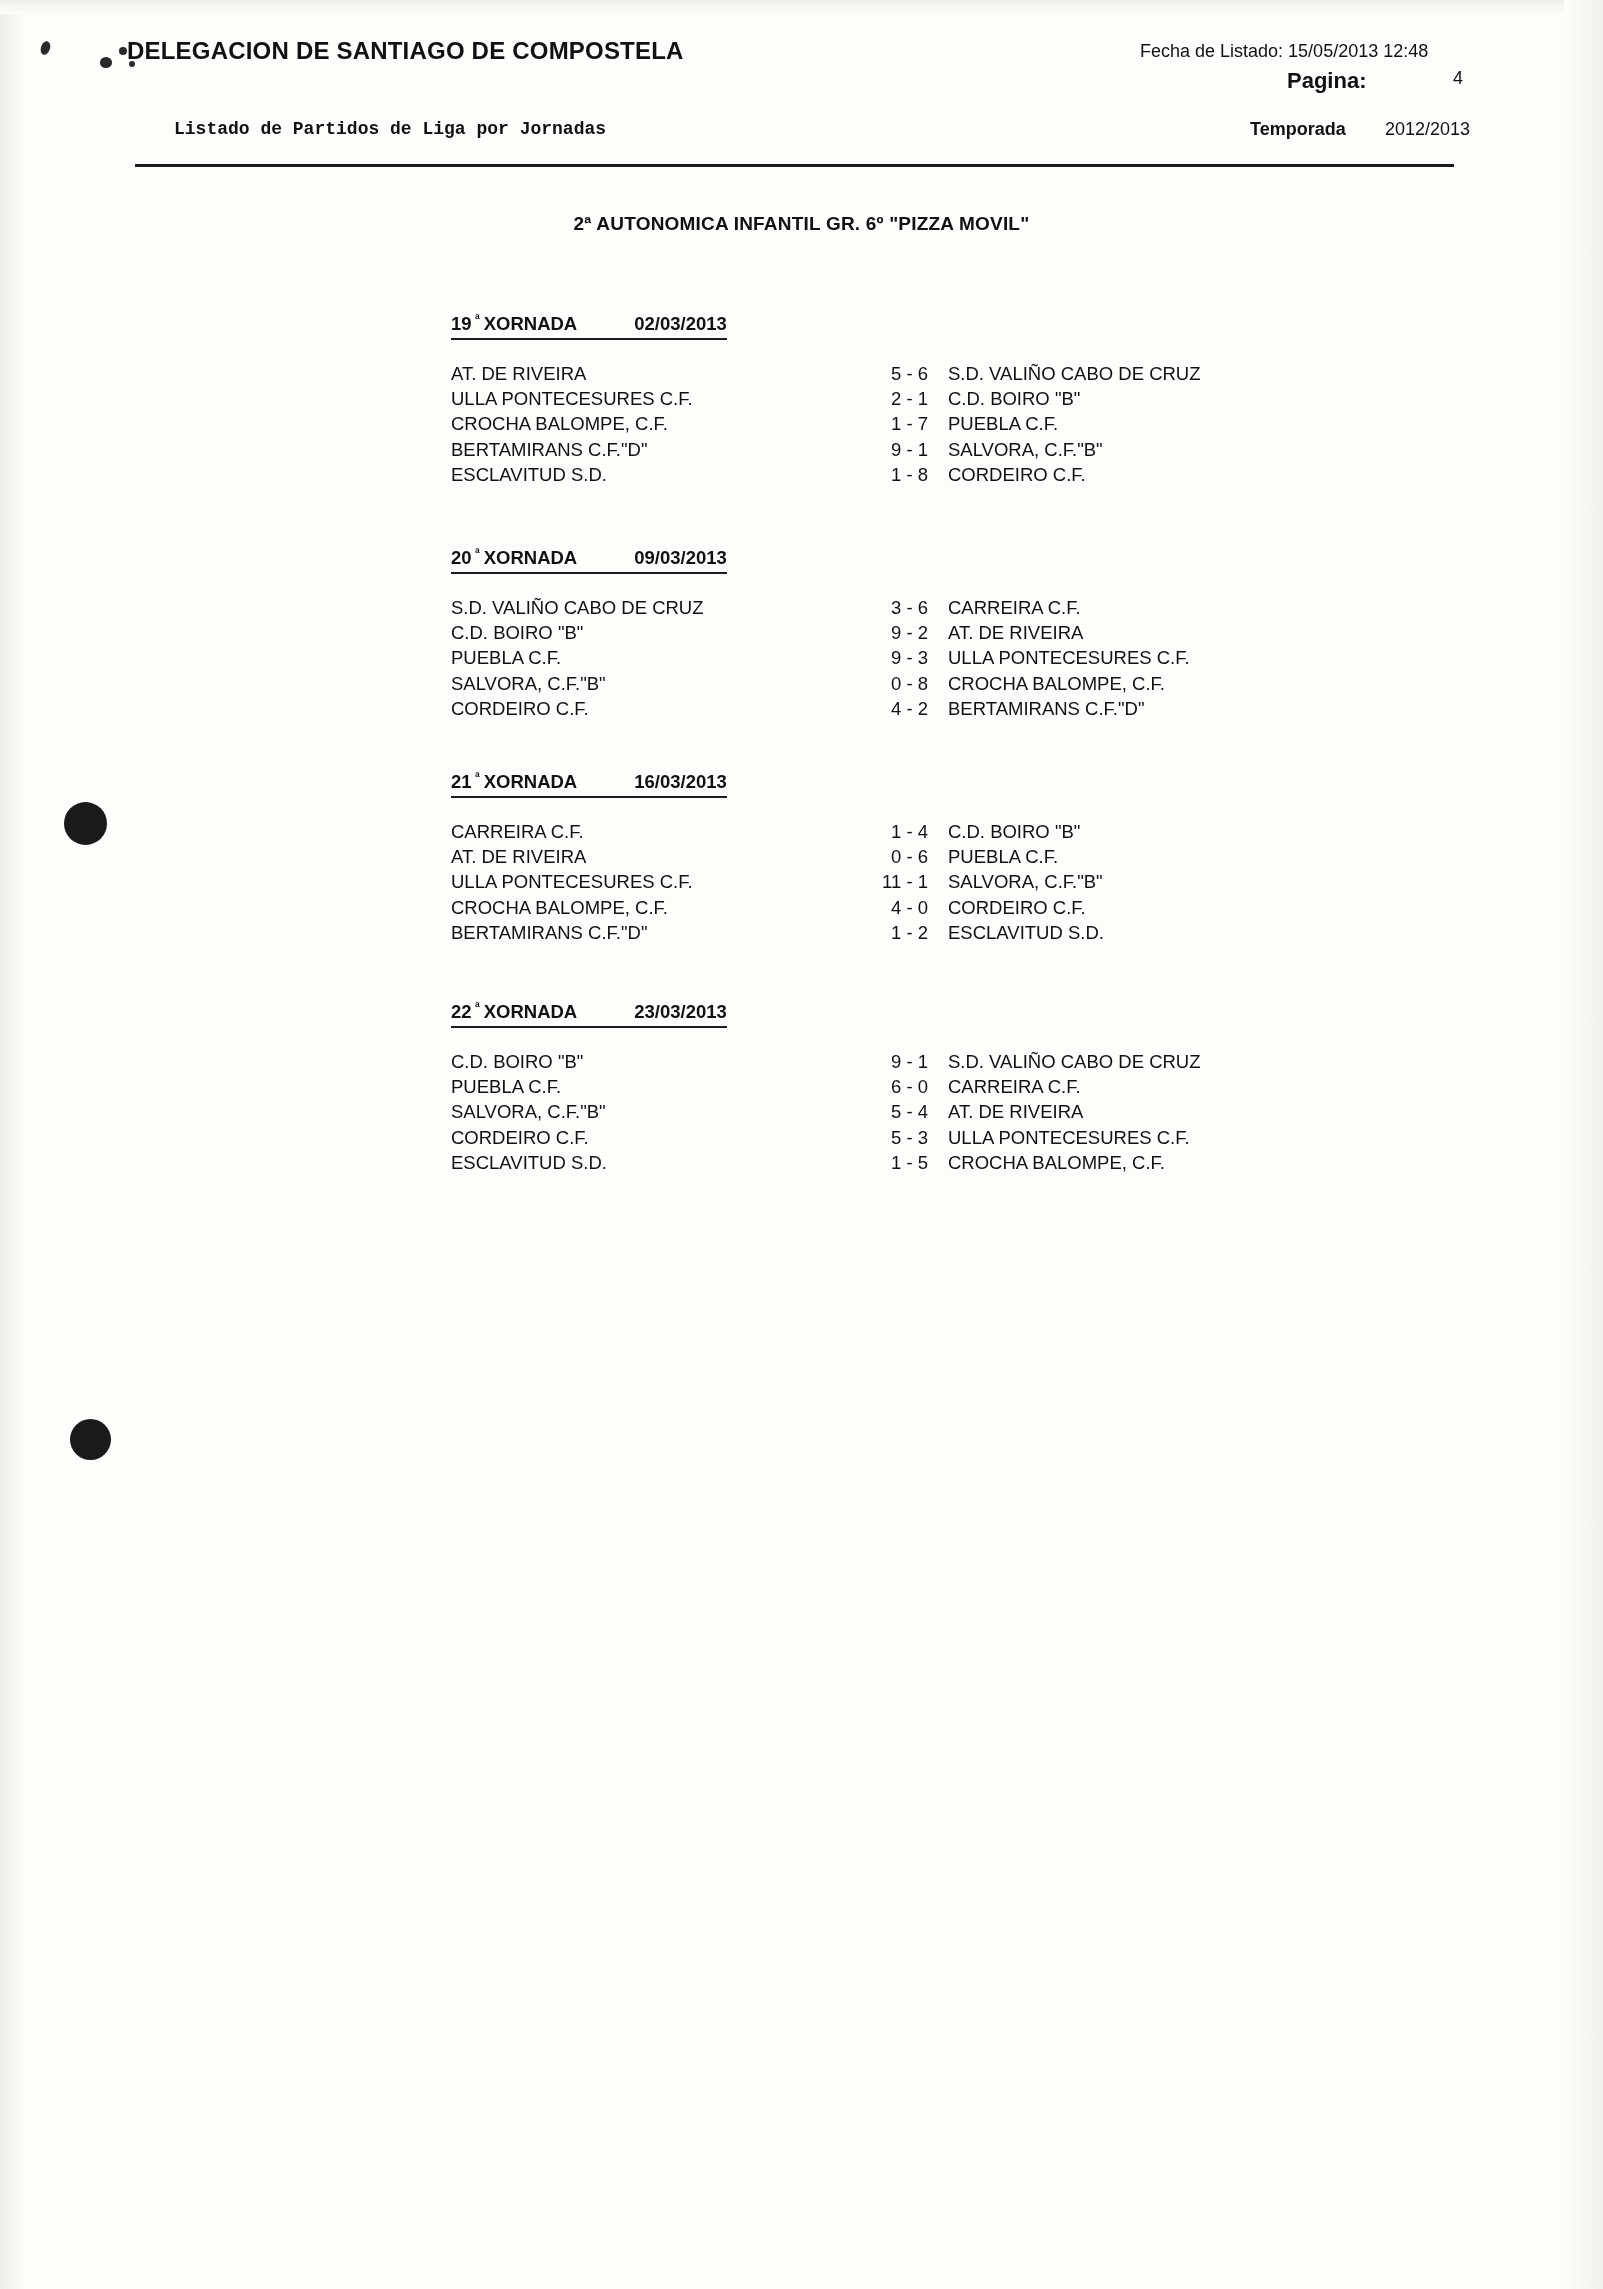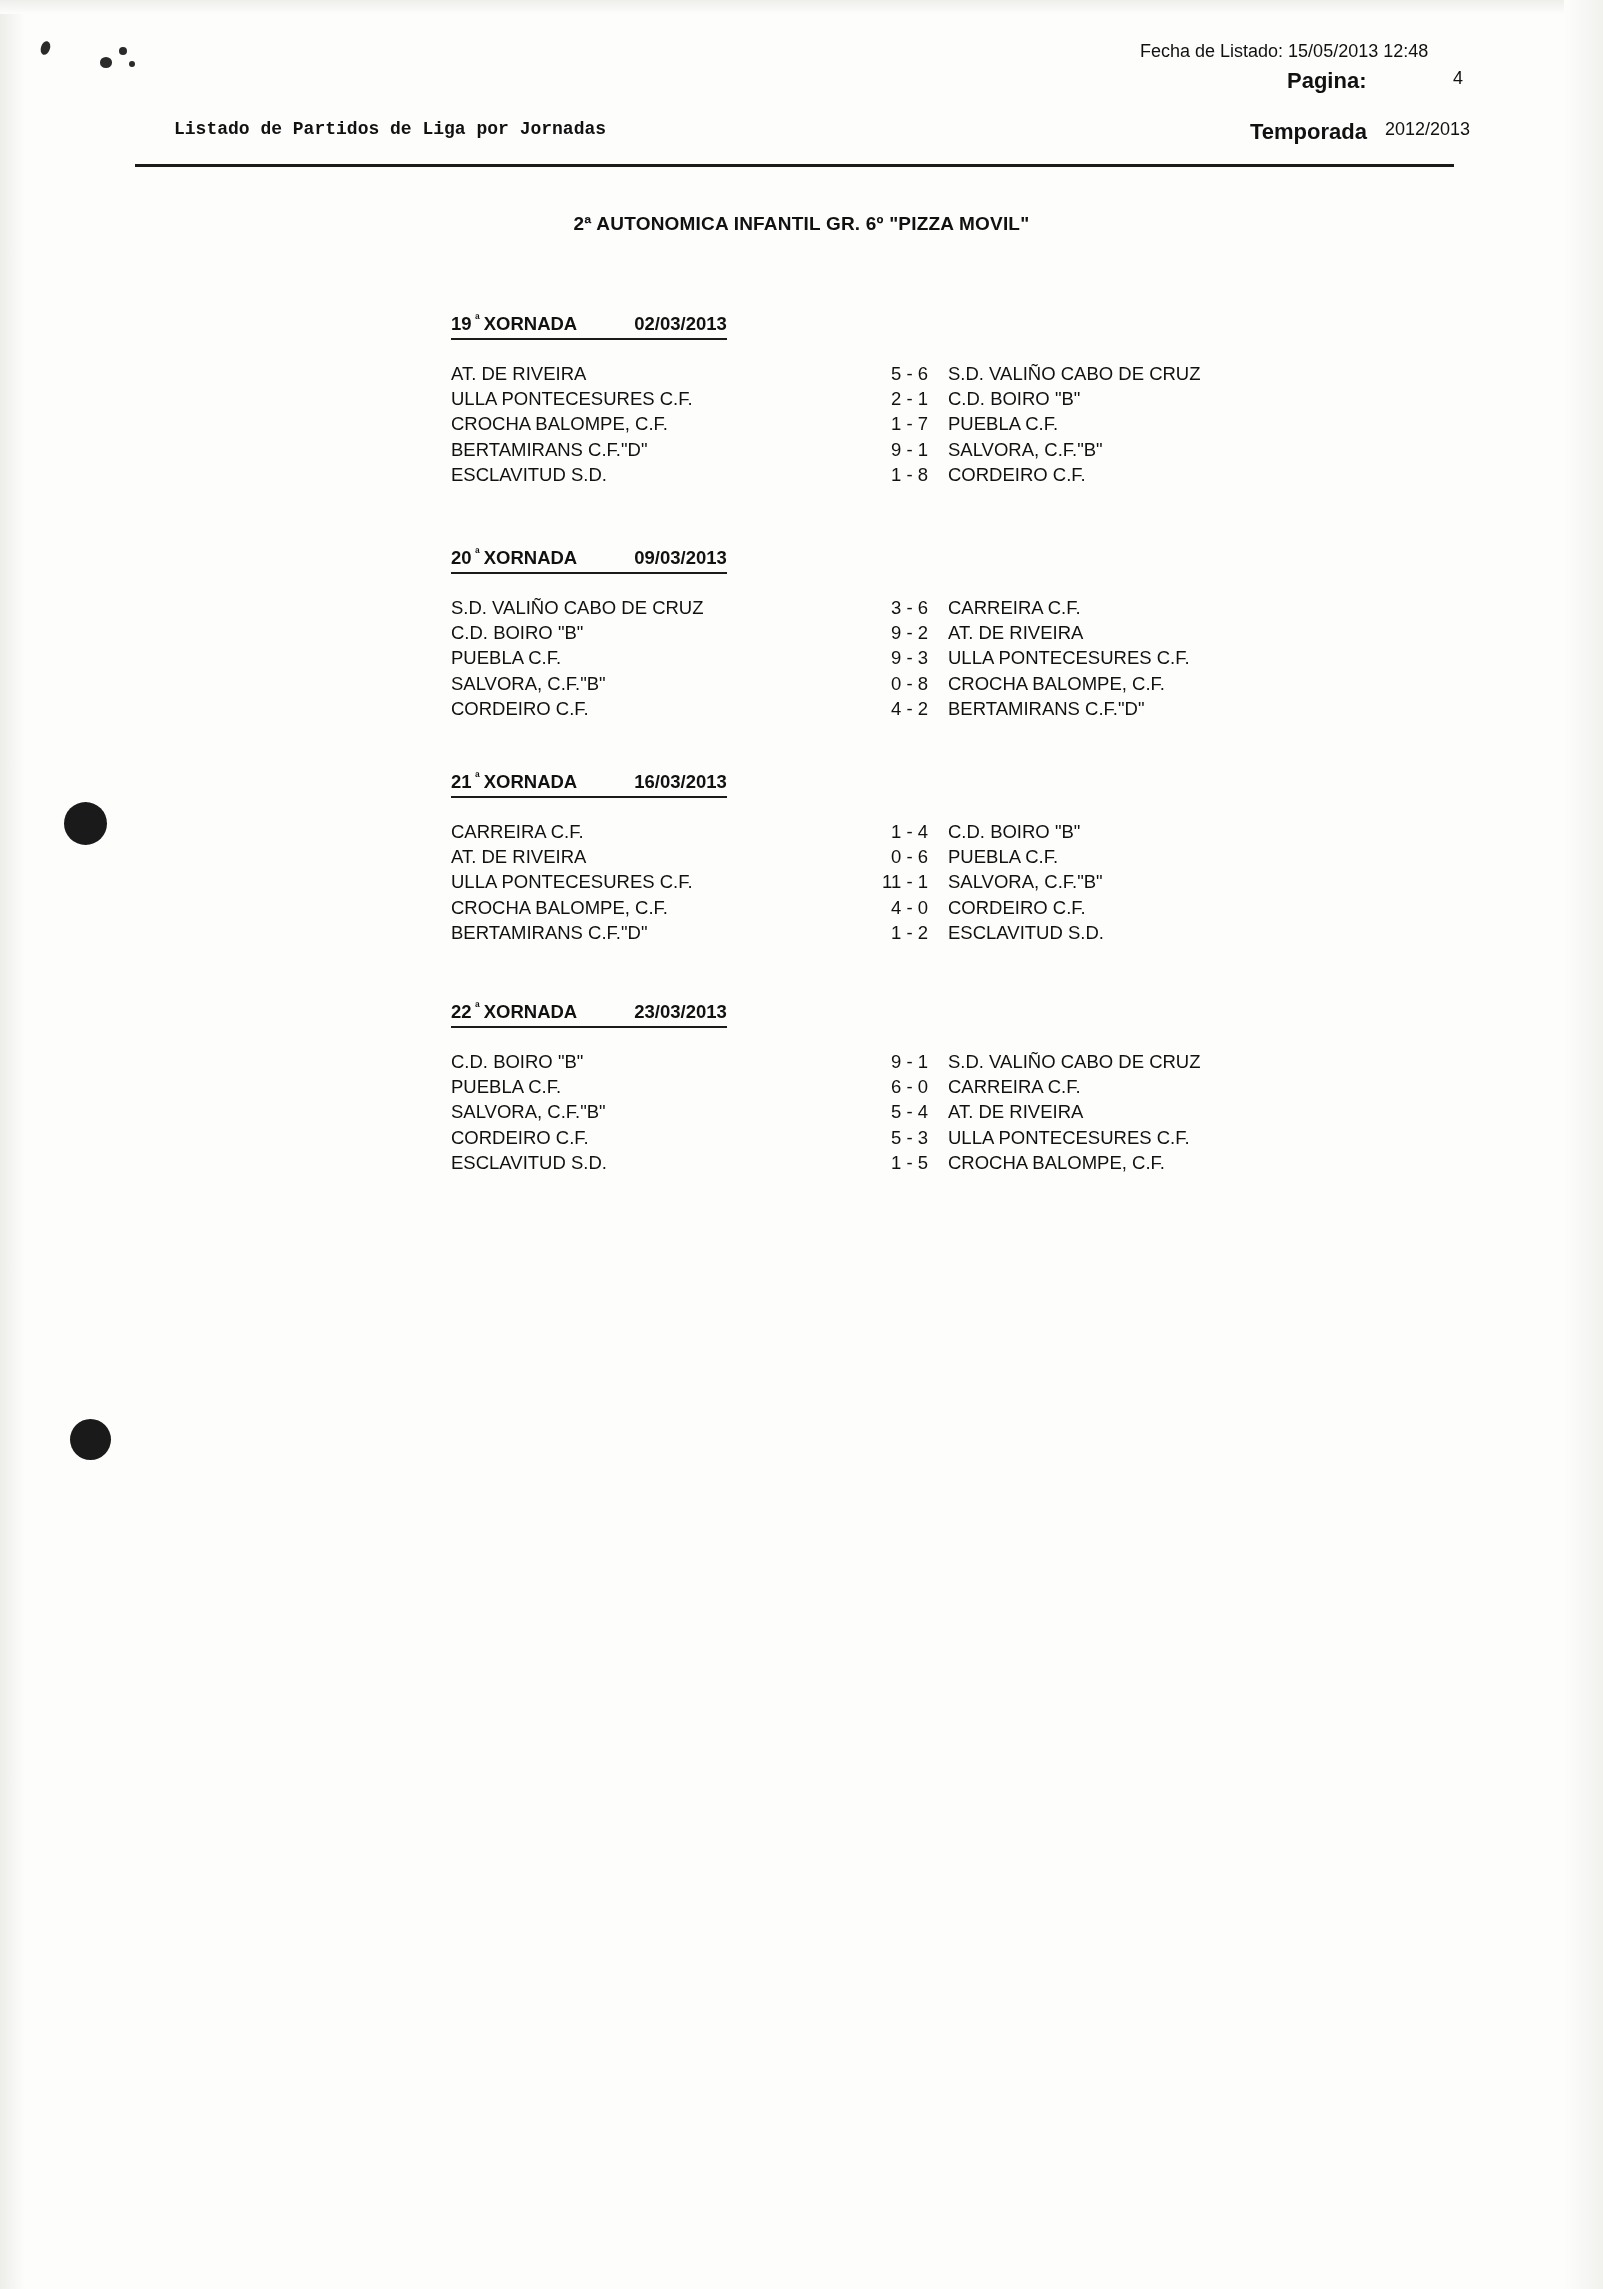--- a/index.html
+++ b/index.html
@@ -105,21 +105,21 @@
     top: 119px;
     font-size: 18px;
     font-weight: bold;
     white-space: nowrap;
     font-family: Liberation Mono, monospace;
   }
   .hdr-season-label {
     position: absolute;
     left: 1250px;
     top: 119px;
-    font-size: 22px;
+    font-size: 18px;
     font-weight: bold;
     white-space: nowrap;
   }
   .hdr-season-value {
     position: absolute;
     left: 1385px;
     top: 119px;
     font-size: 18px;
     white-space: nowrap;
   }
@@ -204,20 +204,21 @@
   <div class="scan-edge-right"></div>
 
   <div class="speck s1"></div>
   <div class="speck s2"></div>
   <div class="speck s3"></div>
   <div class="speck s4"></div>
 
   <div class="hole h1"></div>
   <div class="hole h2"></div>
 
+  <div class="hdr-title">DELEGACION DE SANTIAGO DE COMPOSTELA</div>
   <div class="hdr-date">Fecha de Listado: 15/05/2013 12:48</div>
   <div class="hdr-page-label">Pagina:</div>
   <div class="hdr-page-num">4</div>
   <div class="hdr-sub">Listado de Partidos de Liga por Jornadas</div>
   <div class="hdr-season-label">Temporada</div>
   <div class="hdr-season-value">2012/2013</div>
   <div class="hdr-rule"></div>
 
   <div class="group-title">2ª AUTONOMICA INFANTIL GR. 6º "PIZZA MOVIL"</div>
 

